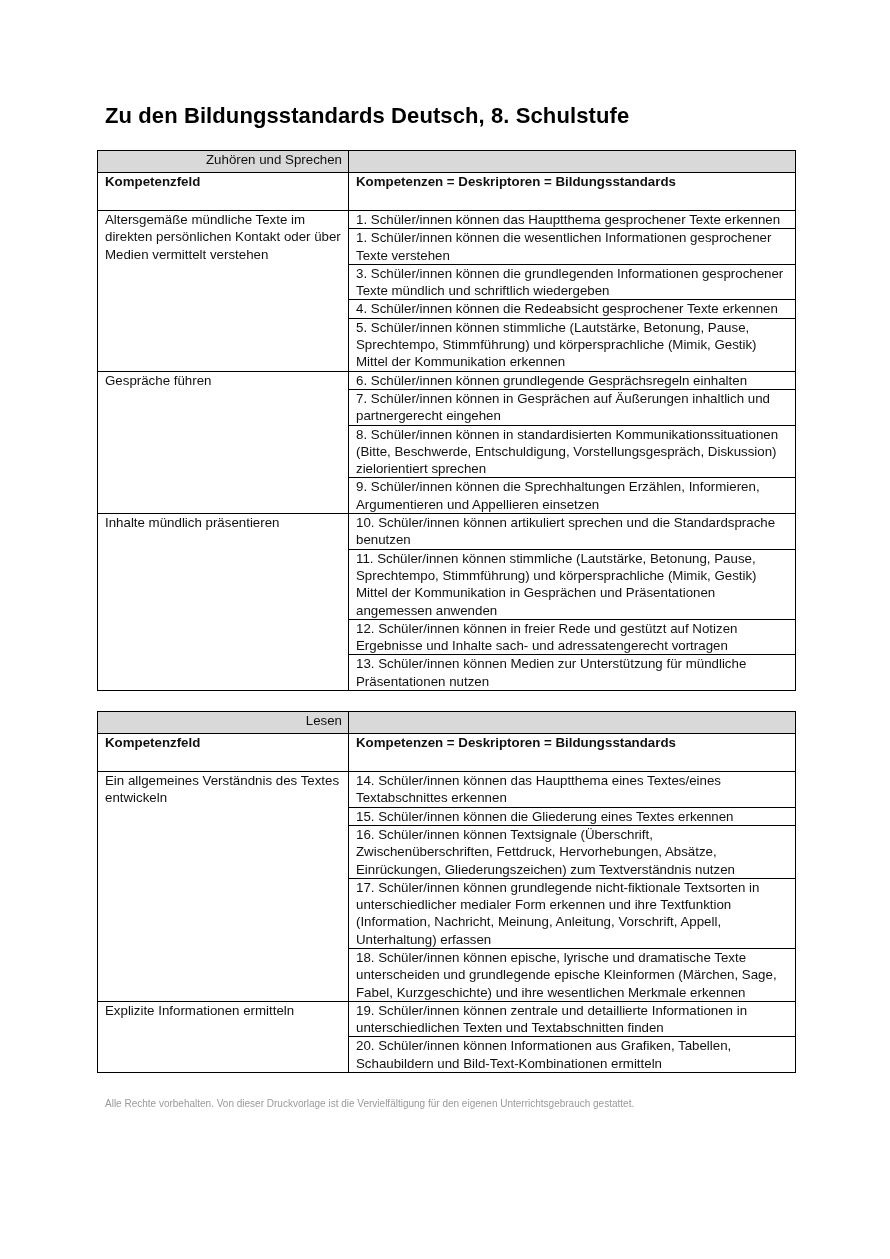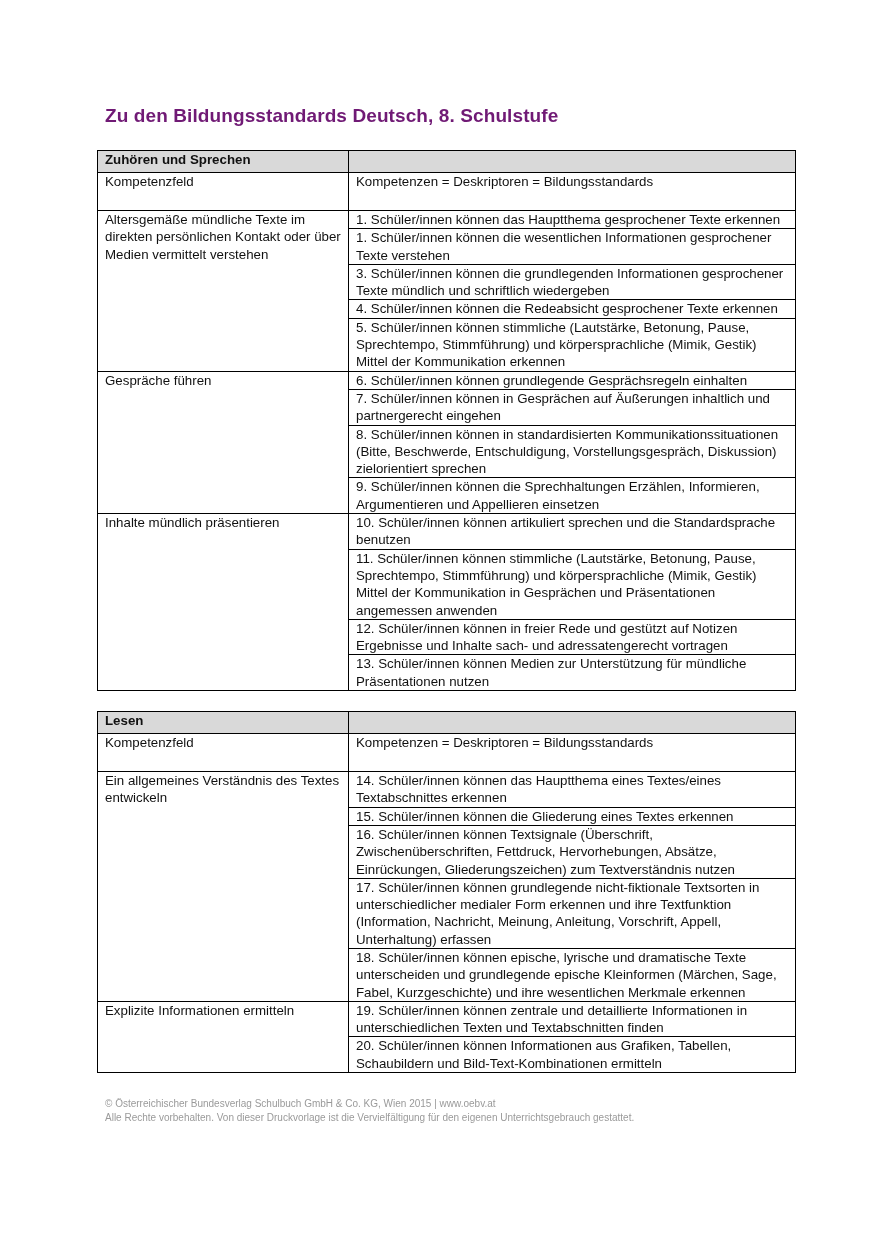--- a/index.html
+++ b/index.html
@@ -15,26 +15,26 @@
     overflow: hidden;
   }
   .page {
     box-sizing: border-box;
     width: 890px;
     height: 1259px;
     padding: 104px 95px 0 97px;
     position: relative;
   }
   .title {
-    font-size: 19px;
+    font-size: 22px;
     font-weight: bold;
     line-height: 24px;
     margin: 0 0 0 8px;
     letter-spacing: 0.1px;
-    color: #701a75;
+    color: #000000;
     white-space: nowrap;
   }
   table.standards-table {
     border-collapse: collapse;
     table-layout: fixed;
     width: 698px;
     margin-top: 22px;
   }
   table.standards-table + table.standards-table {
     margin-top: 20px;
@@ -45,27 +45,28 @@
   table.standards-table td {
     border: 1px solid #000000;
     vertical-align: top;
     font-size: 13.3px;
     line-height: 17.3px;
     padding: 0 6px 0 7px;
     word-wrap: break-word;
   }
   td.section-cell {
     background: #d9d9d9;
-    font-weight: bold;
+    font-weight: normal;
     font-size: 13.6px;
     height: 21px;
     line-height: 20px;
+    text-align: right;
   }
   td.head-cell {
-    font-weight: normal;
+    font-weight: bold;
     font-size: 13.6px;
     height: 37px;
     line-height: 19px;
     padding-top: 2px;
     margin-top: 8px;
   }
   td.kf-cell {
     padding-top: 1px;
     margin-top: 8px;
   }
@@ -177,16 +178,15 @@
             <td class="kf-cell" rowspan="2">Explizite Informationen ermitteln</td>
             <td class="desc-cell">19. Schüler/innen können zentrale und detaillierte Informationen in unterschiedlichen Texten und Textabschnitten finden</td>
           </tr>
           <tr>
             <td class="desc-cell">20. Schüler/innen können Informationen aus Grafiken, Tabellen, Schaubildern und Bild-Text-Kombinationen ermitteln</td>
           </tr>
         </tbody>
       </table>
     </div>
   <div class="footer">
-    <div>© Österreichischer Bundesverlag Schulbuch GmbH &amp; Co. KG, Wien 2015 | www.oebv.at</div>
     <div>Alle Rechte vorbehalten. Von dieser Druckvorlage ist die Vervielfältigung für den eigenen Unterrichtsgebrauch gestattet.</div>
   </div>
 </div>
 
 </body></html>

